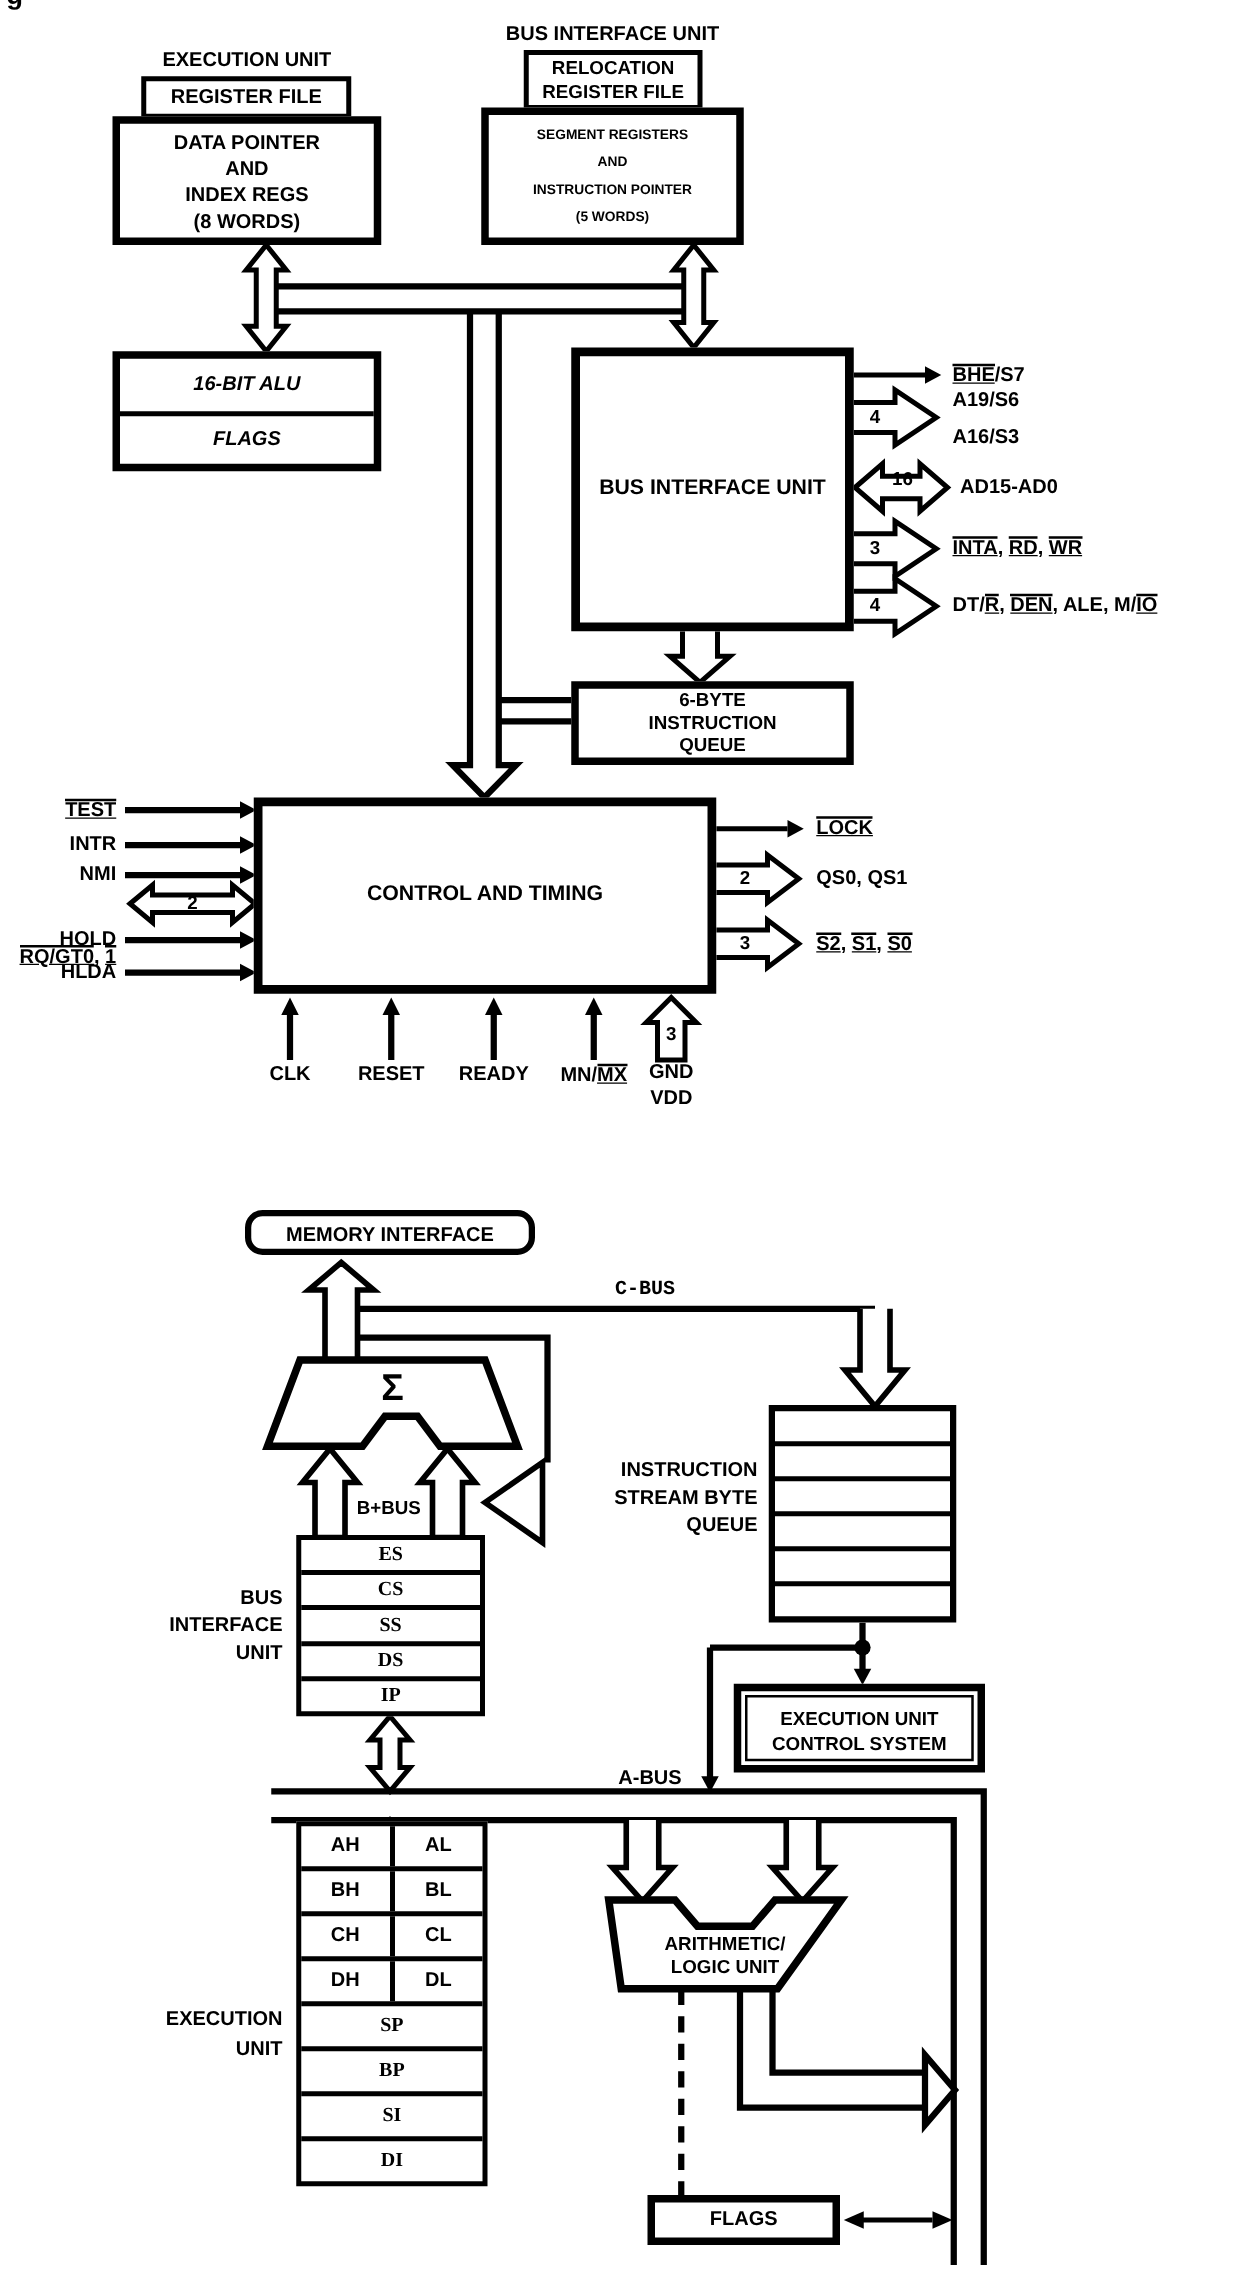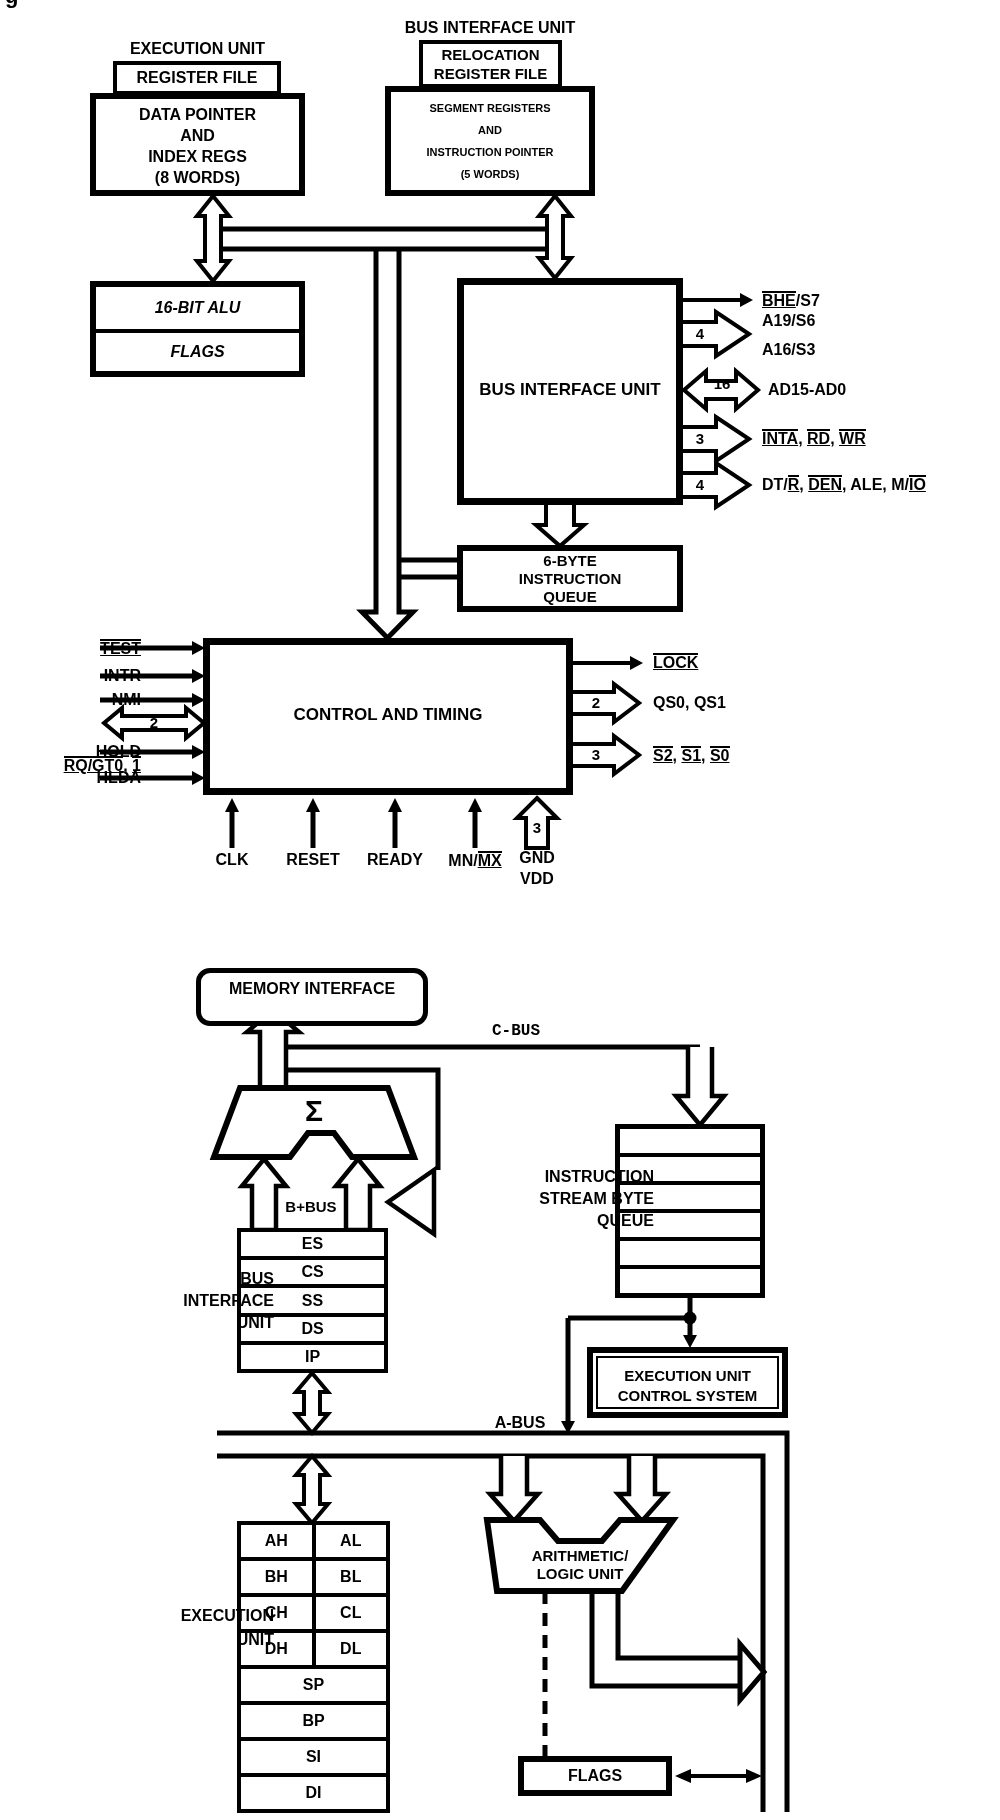--- a/index.html
+++ b/index.html
@@ -3,25 +3,25 @@
 <meta charset="utf-8">
 <style>
   html,body{margin:0;padding:0;background:#fff;}
   .canvas{position:relative;width:1000px;height:1820px;background:#fff;overflow:hidden;
           font-family:"Liberation Sans",sans-serif;font-weight:bold;color:#000;}
   .canvas svg{position:absolute;left:0;top:0;}
   .box{position:absolute;box-sizing:border-box;background:#fff;border:4px solid #000;text-align:center;}
   .b6{border-width:6px;} .b7{border-width:7px;} .b5{border-width:5px;}
   .t16{font-size:16px;line-height:21px;} .t15{font-size:15px;line-height:19px;} .t17{font-size:17px;}
   .lbl{position:absolute;font-size:16px;line-height:18px;white-space:nowrap;}
-  .ctr{text-align:center;} .rgt{text-align:right;padding-left:48px;}
+  .ctr{text-align:center;} .rgt{text-align:right;}
   .ov{display:inline-block;border-top:2.5px solid #000;line-height:1.05;text-decoration:underline;}
   .num{position:absolute;font-size:15px;line-height:16px;text-align:center;}
   .srow,.wrow{border-top:4px solid #000;display:flex;align-items:center;justify-content:center;
-              font-size:16px;flex:1;}
+              font-size:16px;flex:1;font-family:Liberation Serif, serif;}
   .qrow{border-top:4px solid #000;flex:1;}
   .first{border-top:none !important;}
   .prow{border-top:4px solid #000;display:flex;flex:1;}
   .prow .cell{flex:1;display:flex;align-items:center;justify-content:center;font-size:16px;}
   .prow .cell + .cell{border-left:4px solid #000;}
   .stack{position:absolute;box-sizing:border-box;background:#fff;border:4px solid #000;
          display:flex;flex-direction:column;}
   .frag{position:absolute;left:5px;top:0;width:22px;height:11px;overflow:hidden;}
   .frag span{position:absolute;top:-17px;left:0;font-size:22px;}
 </style>
@@ -177,21 +177,21 @@
 <div class="lbl" style="left:762px;top:475px;"><span>DT/</span><span class="ov">R</span><span>, </span><span class="ov">DEN</span><span>, ALE, M/</span><span class="ov">IO</span></div>
 
 <div class="lbl ctr" style="left:192px;top:851px;width:80px;"><span>CLK</span></div>
 <div class="lbl ctr" style="left:273px;top:851px;width:80px;"><span>RESET</span></div>
 <div class="lbl ctr" style="left:355px;top:851px;width:80px;"><span>READY</span></div>
 <div class="lbl ctr" style="left:435px;top:851px;width:80px;"><span>MN/</span><span class="ov">MX</span></div>
 <div class="num" style="left:522px;top:820px;width:30px;">3</div>
 <div class="lbl ctr" style="left:497px;top:849px;width:80px;"><span>GND</span></div>
 <div class="lbl ctr" style="left:497px;top:870px;width:80px;"><span>VDD</span></div>
 
-<div class="box b5 t16" style="left:196px;top:968px;width:232px;height:58px;line-height:31px;border-radius:14px;">MEMORY INTERFACE</div>
+<div class="box b5 t16" style="left:196px;top:968px;width:232px;height:36px;line-height:31px;border-radius:14px;">MEMORY INTERFACE</div>
 <div class="lbl ctr" style="left:466px;top:1022px;width:100px;font-family:Liberation Mono, monospace;">C-BUS</div>
 <div class="lbl ctr" style="left:264px;top:1095px;width:100px;font-size:30px;line-height:32px;">Σ</div>
 <div class="lbl ctr" style="left:261px;top:1198px;width:100px;font-size:15px;">B+BUS</div>
 
 <div class="stack" style="left:237px;top:1228px;width:151px;height:145px;" id="seg-stack">
       <div class="srow first">ES</div>
       <div class="srow">CS</div>
       <div class="srow">SS</div>
       <div class="srow">DS</div>
       <div class="srow">IP</div>
@@ -218,21 +218,21 @@
 
 <div class="box b6" style="left:587px;top:1347px;width:201px;height:71px;padding:0;">
   <div style="position:absolute;left:3px;top:3px;right:3px;bottom:3px;border:2.5px solid #000;font-size:15px;line-height:20px;padding-top:8px;">
     <div>EXECUTION UNIT</div>
     <div>CONTROL SYSTEM</div>
   </div>
 </div>
 
 <div class="lbl ctr" style="left:470px;top:1414px;width:100px;">A-BUS</div>
 
-<div class="stack" style="left:237px;top:1521px;width:153px;height:292px;" id="gp-stack">
+<div class="stack" style="left:237px;top:1457px;width:153px;height:292px;" id="gp-stack">
       <div class="prow first">
         <div class="cell">AH</div>
         <div class="cell">AL</div>
       </div>
       <div class="prow">
         <div class="cell">BH</div>
         <div class="cell">BL</div>
       </div>
       <div class="prow">
         <div class="cell">CH</div>

